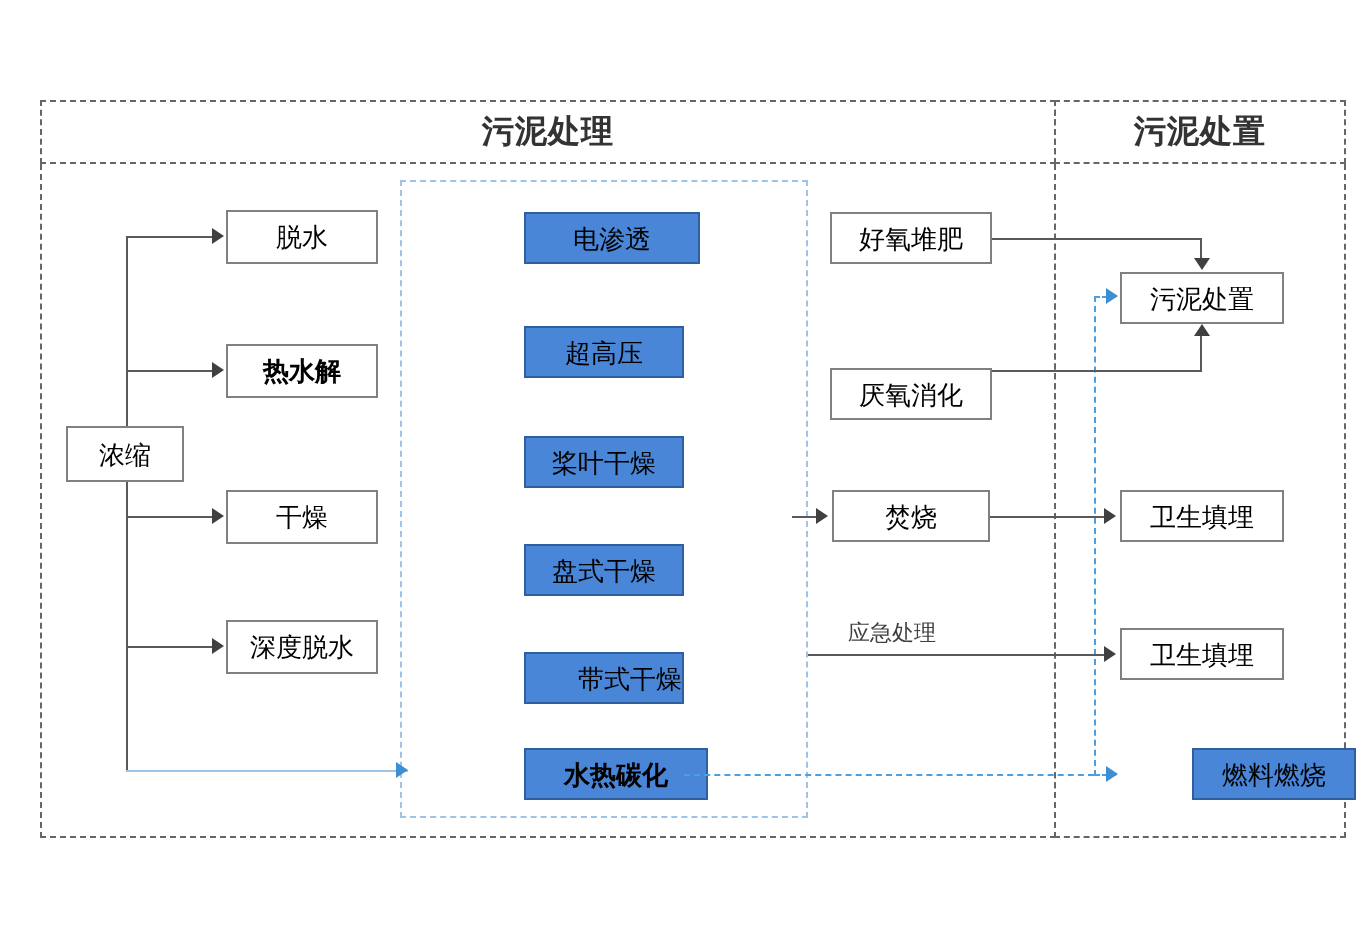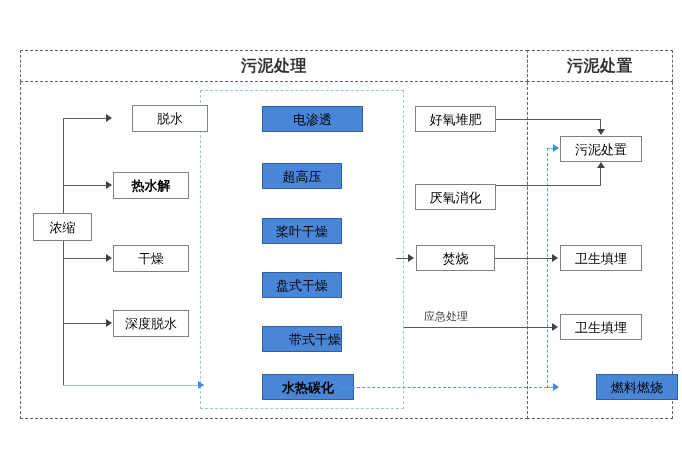--- a/index.html
+++ b/index.html
@@ -140,21 +140,21 @@
   <div class="panel-body" style="left:20px; top:82px; width:508px; height:337px;"></div>
 
   <div class="panel-body" style="left:527px; top:82px; width:146px; height:337px;"></div>
 
   <div class="group-box" style="left:200px; top:90px; width:204px; height:319px;"></div>
 
   <div class="node plain" style="left:33px; top:213px; width:59px; height:28px;">
     <span>浓缩</span>
   </div>
 
-  <div class="node plain" style="left:113px; top:105px; width:76px; height:27px;margin-left:19px;">
+  <div class="node plain" style="left:113px; top:105px; width:76px; height:27px;">
     <span>脱水</span>
   </div>
   <div class="node plain" style="left:113px; top:172px; width:76px; height:27px;font-weight:bold;">
     <span>热水解</span>
   </div>
   <div class="node plain" style="left:113px; top:245px; width:76px; height:27px;">
     <span>干燥</span>
   </div>
   <div class="node plain" style="left:113px; top:310px; width:76px; height:27px;">
     <span>深度脱水</span>
@@ -171,21 +171,21 @@
 
   <div class="line-h" style="left:63px; top:258px; width:44px;"></div>
   <div class="arrow-r" style="left:106px; top:254px;"></div>
 
   <div class="line-h" style="left:63px; top:323px; width:44px;"></div>
   <div class="arrow-r" style="left:106px; top:319px;"></div>
 
   <div class="cy-h solid" style="left:63px; top:385px; width:141px;"></div>
   <div class="arrow-r cyan" style="left:198px; top:381px;"></div>
 
-  <div class="node blue" style="left:262px; top:106px; width:101px; height:26px;">
+  <div class="node blue" style="left:262px; top:106px; width:88px; height:26px;">
     <span>电渗透</span>
   </div>
   <div class="node blue" style="left:262px; top:163px; width:80px; height:26px;">
     <span>超高压</span>
   </div>
   <div class="node blue" style="left:262px; top:218px; width:80px; height:26px;">
     <span>桨叶干燥</span>
   </div>
   <div class="node blue" style="left:262px; top:272px; width:80px; height:26px;">
     <span>盘式干燥</span>

